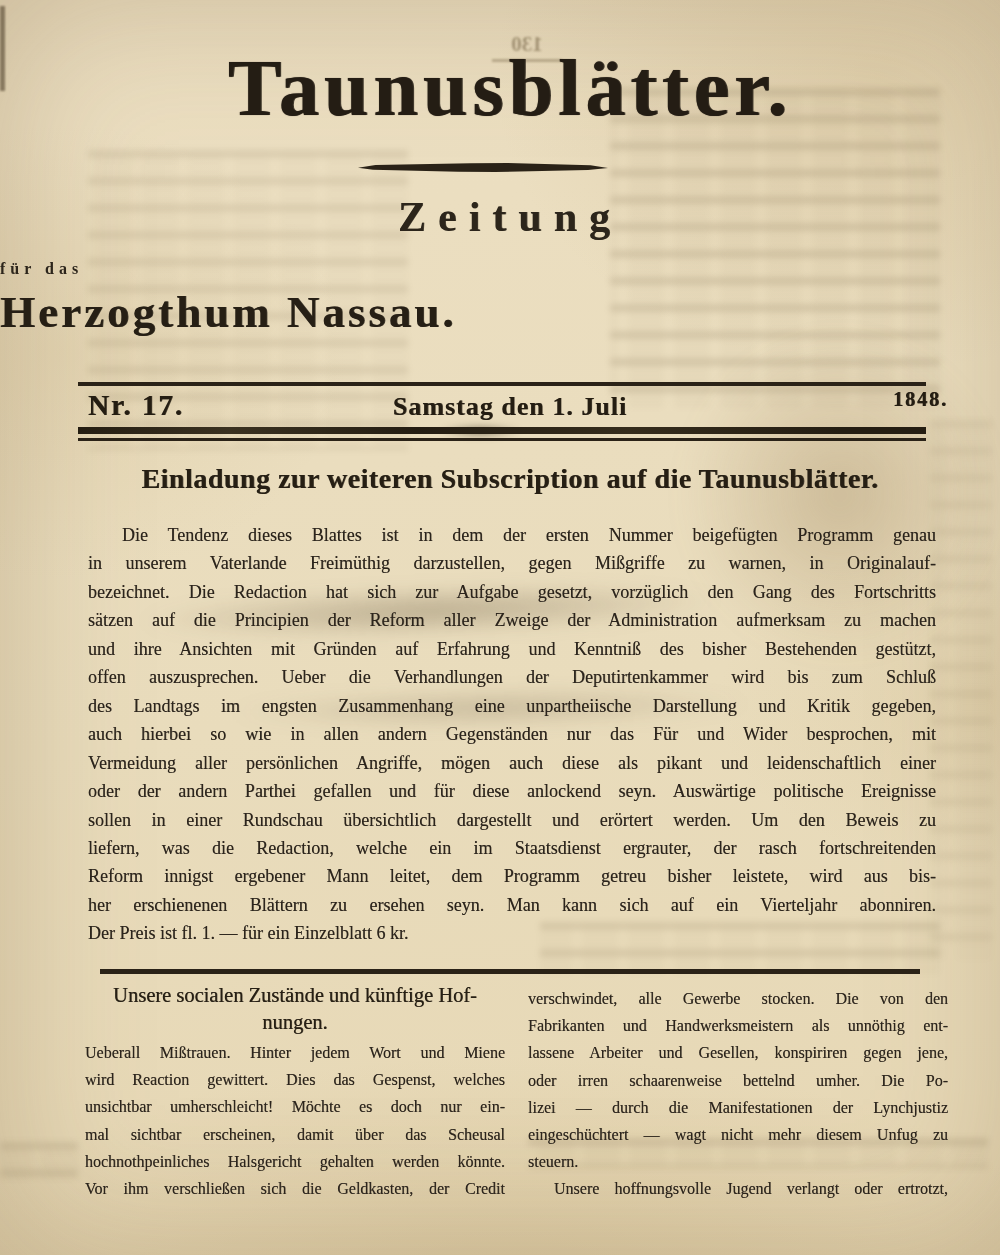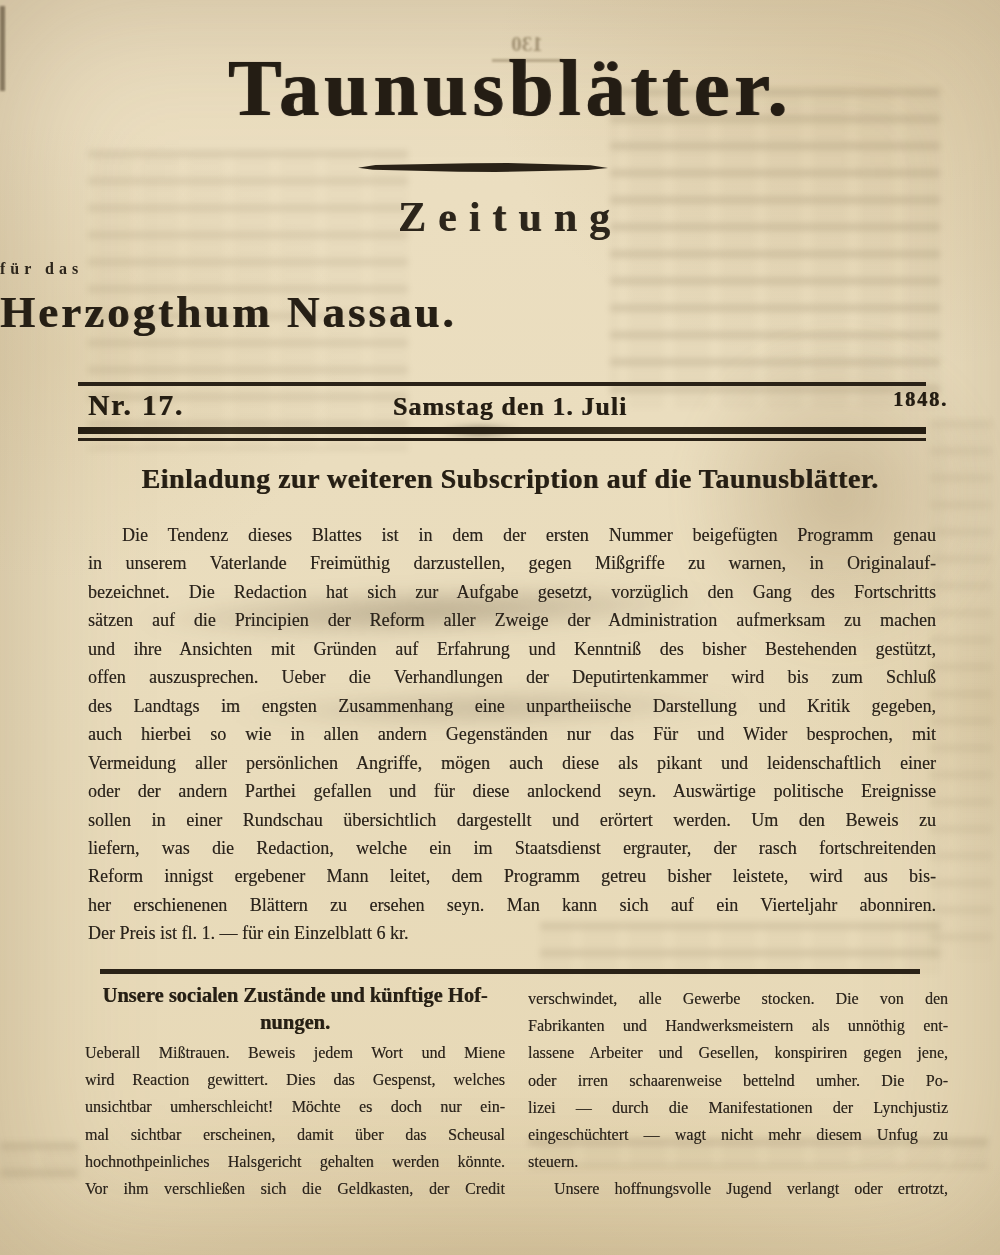--- a/index.html
+++ b/index.html
@@ -105,21 +105,21 @@
     font-size:18px;line-height:28.45px;color:var(--ink);
     text-shadow:0.3px 0.3px 0.4px rgba(43,36,28,0.5);
   }
   .line{text-align:justify;text-align-last:justify;}
   .ann .line:first-child{text-indent:34px;}
   .ann .line:last-child{text-align-last:left;}
   
   .section-rule{left:100px;top:969px;width:820px;height:5px;}
   .col-heading{
     position:absolute;z-index:2;left:85px;top:982px;width:420px;
-    text-align:center;font-size:20.5px;line-height:27px;font-weight:bold;
+    text-align:center;font-size:20.5px;line-height:27px;font-weight:normal;
     color:#261f14;text-shadow:0.5px 0 0 rgba(38,31,20,0.7);
   }
   .col{
     position:absolute;z-index:2;width:420px;
     font-size:16px;line-height:27.2px;color:var(--ink);
     text-shadow:0.3px 0.3px 0.4px rgba(43,36,28,0.5);
   }
   .left-col{left:85px;top:1039px;}
   .right-col{left:528px;top:985px;}
   .right-col .line:nth-child(7){text-align-last:left;}
@@ -175,21 +175,21 @@
       <div class="line">Der Preis ist fl. 1. — für ein Einzelblatt 6 kr.</div>
     </div>
 
   <div class="rule section-rule"></div>
 
   <div class="col-heading">
     <div>Unsere socialen Zustände und künftige Hof-</div>
     <div>nungen.</div>
   </div>
   <div class="col left-col">
-      <div class="line">Ueberall Mißtrauen. Beweis jedem Wort und Miene</div>
+      <div class="line">Ueberall Mißtrauen. Hinter jedem Wort und Miene</div>
       <div class="line">wird Reaction gewittert. Dies das Gespenst, welches</div>
       <div class="line">unsichtbar umherschleicht! Möchte es doch nur ein-</div>
       <div class="line">mal sichtbar erscheinen, damit über das Scheusal</div>
       <div class="line">hochnothpeinliches Halsgericht gehalten werden könnte.</div>
       <div class="line">Vor ihm verschließen sich die Geldkasten, der Credit</div>
     </div>
   <div class="col right-col">
       <div class="line">verschwindet, alle Gewerbe stocken. Die von den</div>
       <div class="line">Fabrikanten und Handwerksmeistern als unnöthig ent-</div>
       <div class="line">lassene Arbeiter und Gesellen, konspiriren gegen jene,</div>

